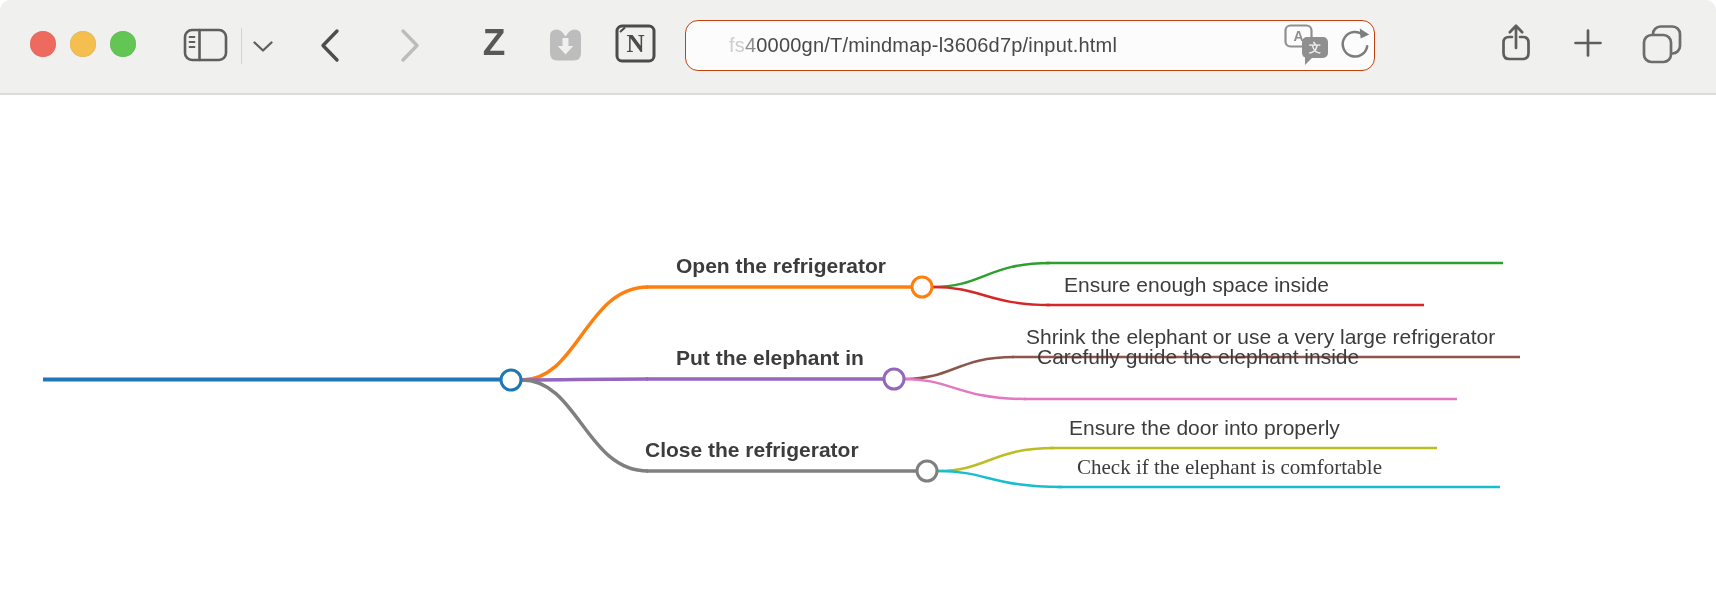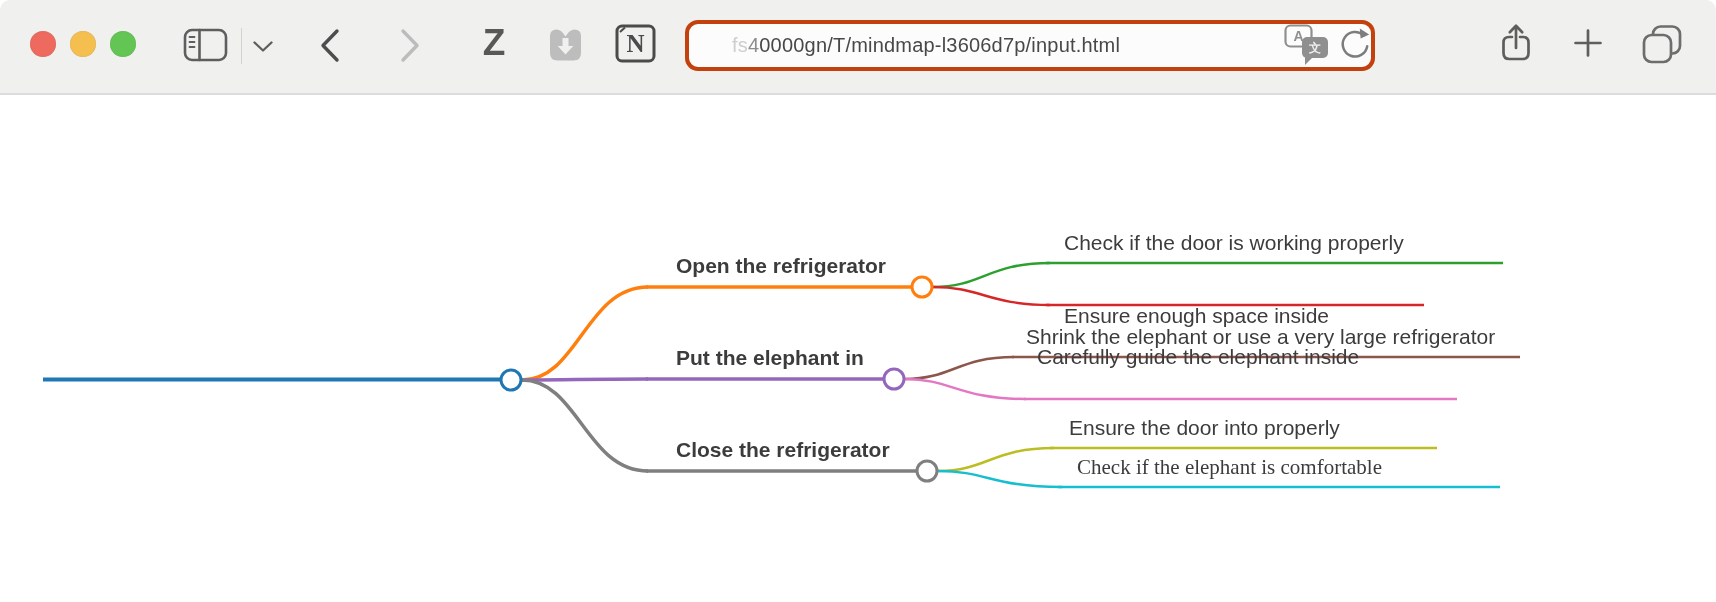--- a/index.html
+++ b/index.html
@@ -17,21 +17,21 @@
       box-shadow:inset 0 0 1px rgba(0,0,0,.25);}
   .chrome svg{position:absolute;display:block;}
   .icon-stroke{stroke:#5e5e5e;fill:none;stroke-linecap:round;stroke-linejoin:round;}
   .vdiv{position:absolute;left:241px;top:28px;width:1px;height:36px;background:#d2d2d2;}
   .zbadge{
     position:absolute;left:477px;top:22px;width:34px;height:42px;
     font-size:37px;font-weight:900;color:#585858;line-height:42px;text-align:center;
   }
   .addressbar{
     position:absolute;left:685px;top:20px;width:690px;height:51px;
-    background:#fcfcfc;border:4px solid #c2410c;border-radius:13px;box-sizing:border-box;
+    background:#fcfcfc;border:1px solid #c2410c;border-radius:13px;box-sizing:border-box;
     display:flex;align-items:center;
   }
   .url{
     padding-left:43px;font-size:20px;letter-spacing:.2px;white-space:nowrap;
     color:#484848;
   }
   .url .fade1{color:#cecece;}
   .url .fade2{color:#8d8d8d;}
   .notion-n{font-family:"Liberation Serif","DejaVu Serif",serif;font-weight:700;font-size:25px;fill:#4b4b4b;}
   .bubble-a{font-size:14px;font-weight:700;fill:#8f8f8f;}
@@ -148,21 +148,20 @@
 
     <circle cx="511" cy="380" r="10" fill="#ffffff" stroke-width="3" style="pointer-events:auto" stroke="#1f77b4"></circle>
     <circle cx="922" cy="287" r="10" fill="#ffffff" stroke-width="3" style="pointer-events:auto" stroke="#ff7f0e"></circle>
     <circle cx="894" cy="379" r="10" fill="#ffffff" stroke-width="3" style="pointer-events:auto" stroke="#9467bd"></circle>
     <circle cx="927" cy="471" r="10" fill="#ffffff" stroke-width="3" style="pointer-events:auto" stroke="#7f7f7f"></circle>
   </svg>
 
 
   <div class="node bold" style="left:652px;top:252px;">Open the refrigerator</div>
   <div class="node bold" style="left:652px;top:344px;">Put the elephant in</div>
-  <div class="node bold" style="left:652px;top:436px;">Close the refrigerator</div>
+  <div class="node bold" style="left:621px;top:436px;">Close the refrigerator</div>
 
-  <div class="node" style="left:1064px;top:229px;">Check if the door is working properly</div>
-  <div class="node" style="left:1064px;top:271px;margin-top:31px;">Ensure enough space inside</div>
+  <div class="node" style="left:1064px;top:271px;">Ensure enough space inside</div>
   <div class="node" style="left:1026px;top:323px;">Shrink the elephant or use a very large refrigerator</div>
   <div class="node" style="left:1037px;top:343px;">Carefully guide the elephant inside</div>
   <div class="node" style="left:1069px;top:414px;">Ensure the door into properly</div>
   <div class="node" style="left:1077px;top:453px;font-family:Liberation Serif, serif;">Check if the elephant is comfortable</div>
 </div>
 
 </body></html>

